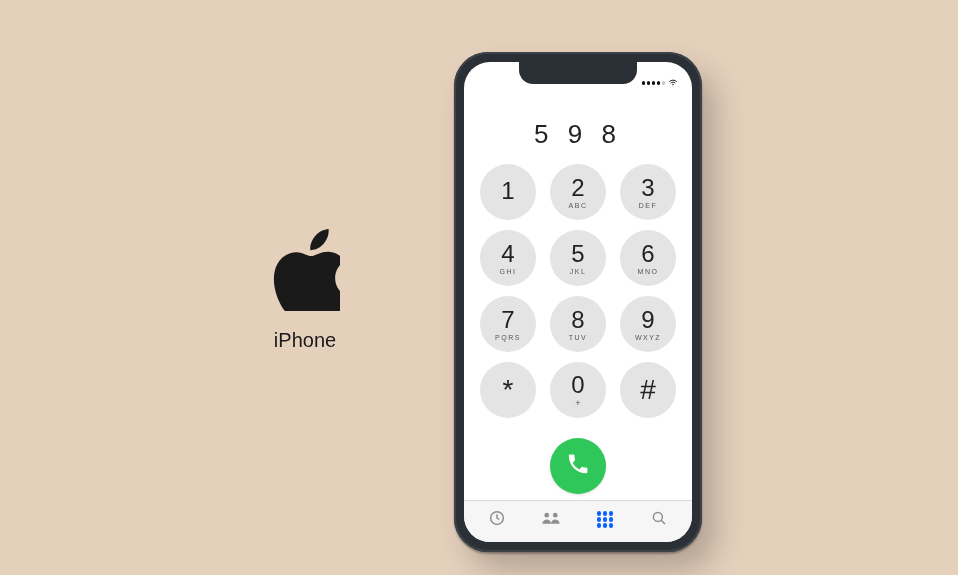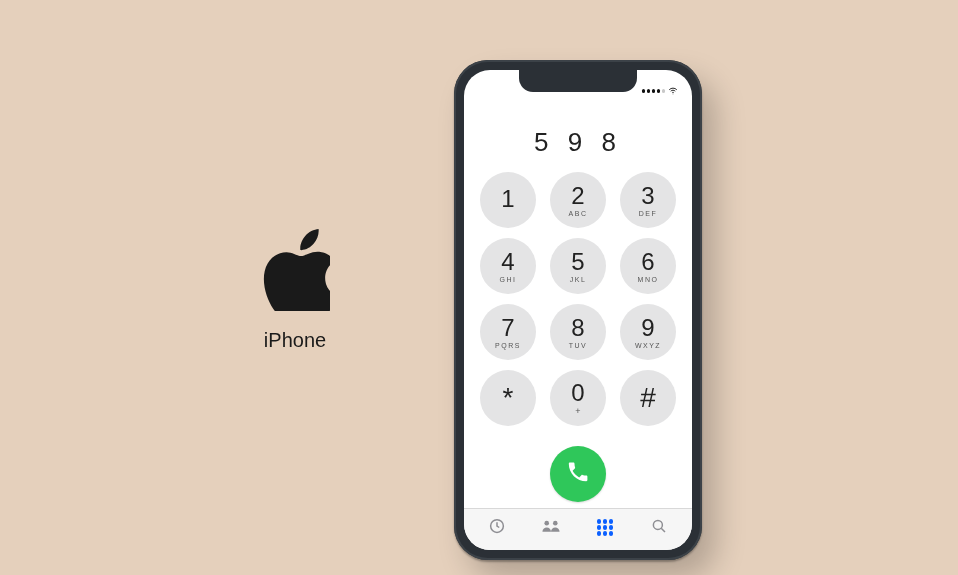--- a/index.html
+++ b/index.html
@@ -7,39 +7,39 @@
   body {
     background: #e5d0bc;
     font-family: -apple-system, "Helvetica Neue", Helvetica, Arial, sans-serif;
     position: relative;
     overflow: hidden;
   }
 
   
   .brand {
     position: absolute;
-    left: 260px;
+    left: 270px;
     top: 225px;
     display: flex;
     flex-direction: column;
     align-items: center;
     gap: 14px;
   }
   .brand svg { width: 70px; height: 86px; }
   .brand-label {
     font-size: 20px;
     color: #1a1a1a;
     font-weight: 400;
   }
 
   
   .phone {
     position: absolute;
     left: 454px;
-    top: 60px;
+    top: 52px;
     width: 248px;
     height: 500px;
     background: #2b3036;
     border-radius: 34px;
     padding: 10px;
     box-shadow:
       14px 18px 30px rgba(0,0,0,0.22),
       0 2px 2px rgba(0,0,0,0.3),
       inset 0 0 0 2px #3c4248;
   }

